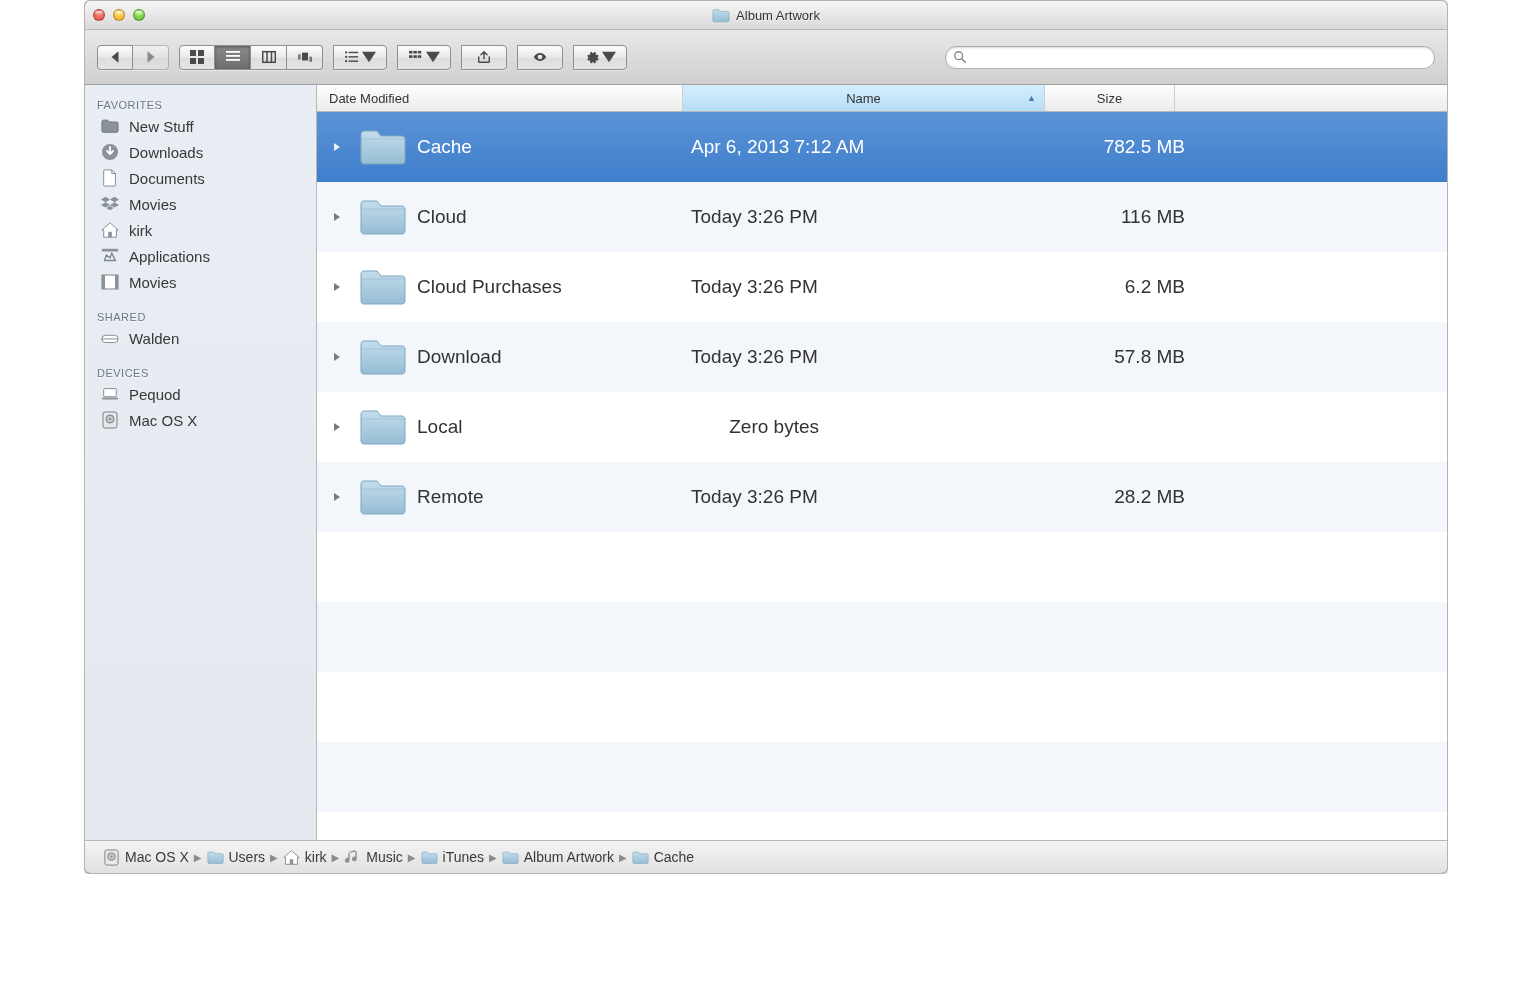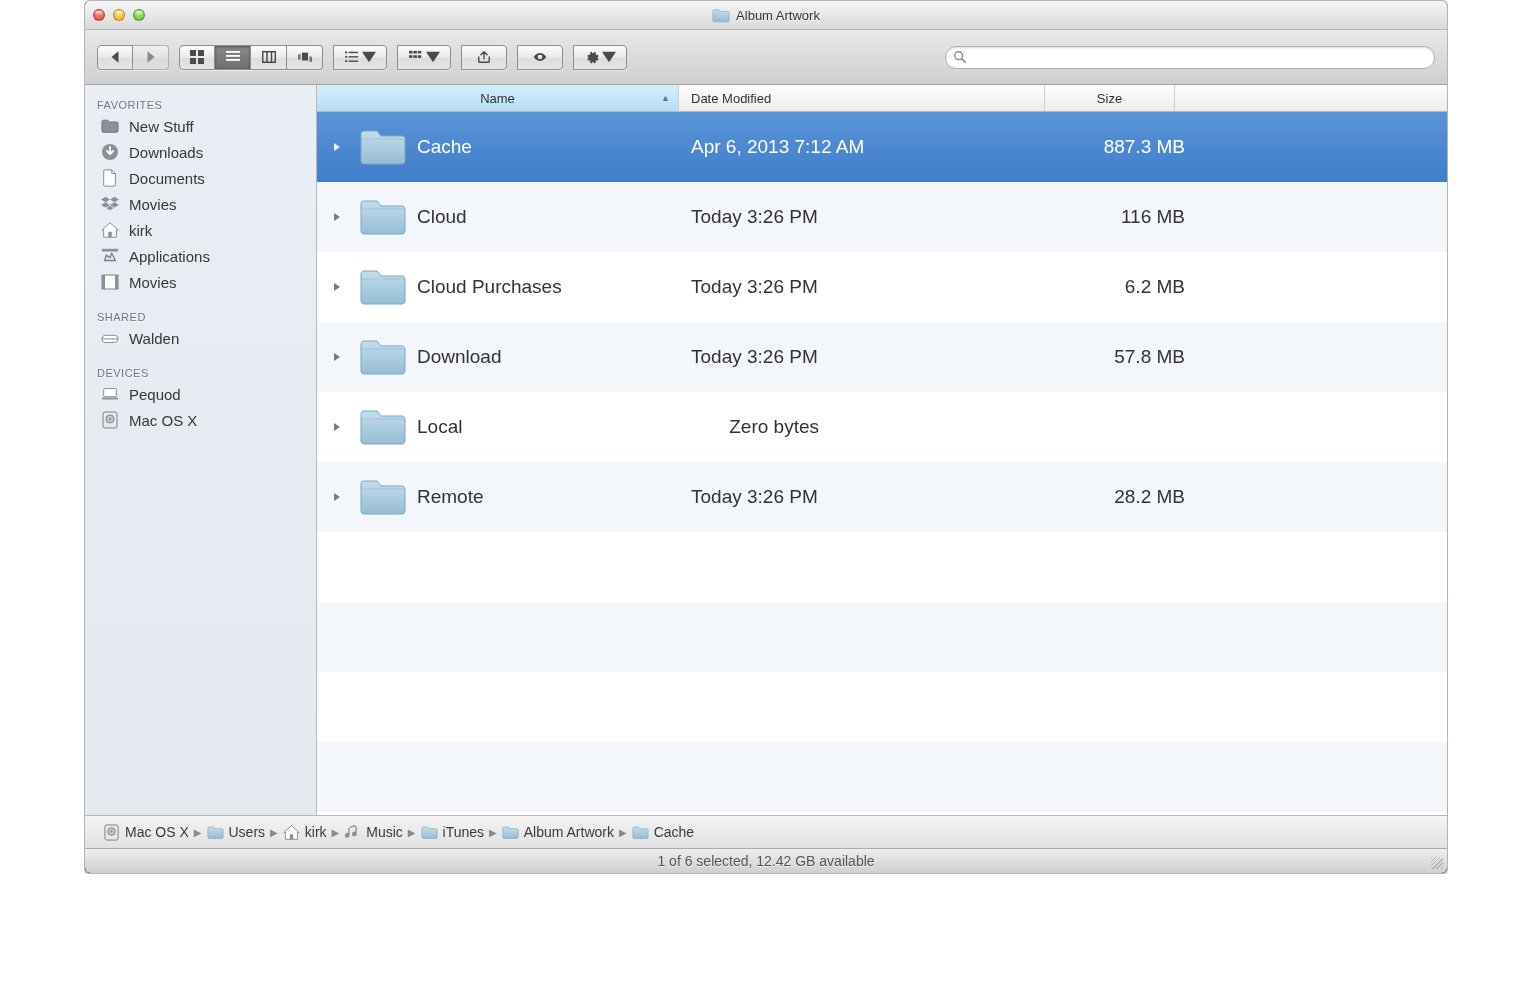--- a/index.html
+++ b/index.html
@@ -417,27 +417,27 @@
             <svg>
               <use href="#sb-hdd"></use>
             </svg>
           </span>
           <span>Mac OS X</span>
         </div>
         <div style="height: 10px;"></div>
       </div>
     <div class="content">
       <div class="columns">
+        <div class="col col-date">
+            <span>Date Modified</span>
+          </div>
         <div class="col col-name">
           <span>Name</span>
           <span class="sort">▲</span>
         </div>
-        <div class="col col-date">
-            <span>Date Modified</span>
-          </div>
         <div class="col col-size">
             <span>Size</span>
           </div>
         <div class="col col-last"></div>
       </div>
       <div class="rows">
         <div class="row-stripes" id="stripes">
             <div></div>
             <div></div>
             <div></div>
@@ -456,21 +456,21 @@
                   <use href="#tri"></use>
                 </svg>
               </div>
     <div class="folder-ic">
                 <svg width="48" height="40">
                   <use href="#folder-big"></use>
                 </svg>
               </div>
     <div class="cell cell-name">Cache</div>
     <div class="cell cell-date">Apr 6, 2013 7:12 AM</div>
-    <div class="cell cell-size">887.3 MB</div>
+    <div class="cell cell-size">782.5 MB</div>
             </div>
             <div class="row">
     <div class="disclosure">
                 <svg width="10" height="10" fill="currentColor">
                   <use href="#tri"></use>
                 </svg>
               </div>
     <div class="folder-ic">
                 <svg width="48" height="40">
                   <use href="#folder-big"></use>
@@ -588,18 +588,14 @@
       </span>
       <span class="path-sep">▶</span>
       <span class="path-seg">
         <svg>
           <use href="#folder-small"></use>
         </svg>
         <span>Cache</span>
       </span>
     </div>
 
-  <div class="statusbar">
-    <span>1 of 6 selected, 12.42 GB available</span>
-    <div class="resize-grip"></div>
-  </div>
 
 </div>
 
 </body></html>

